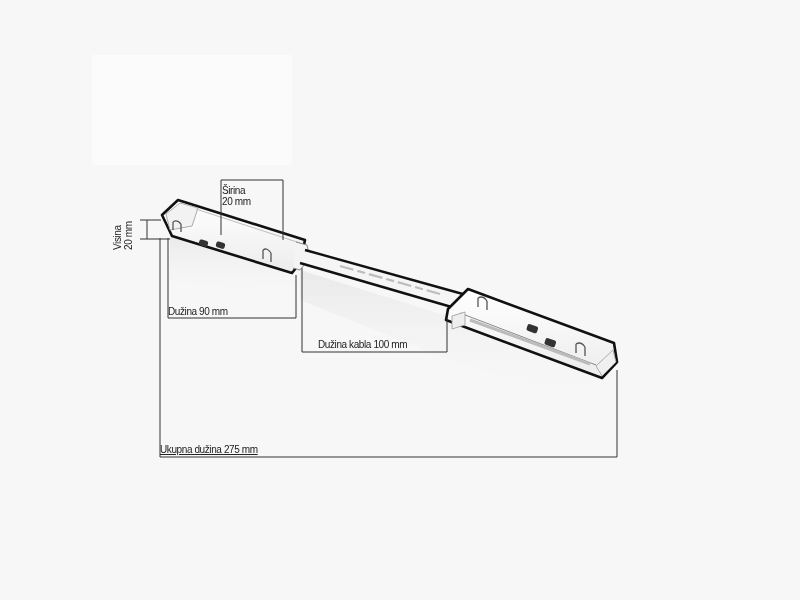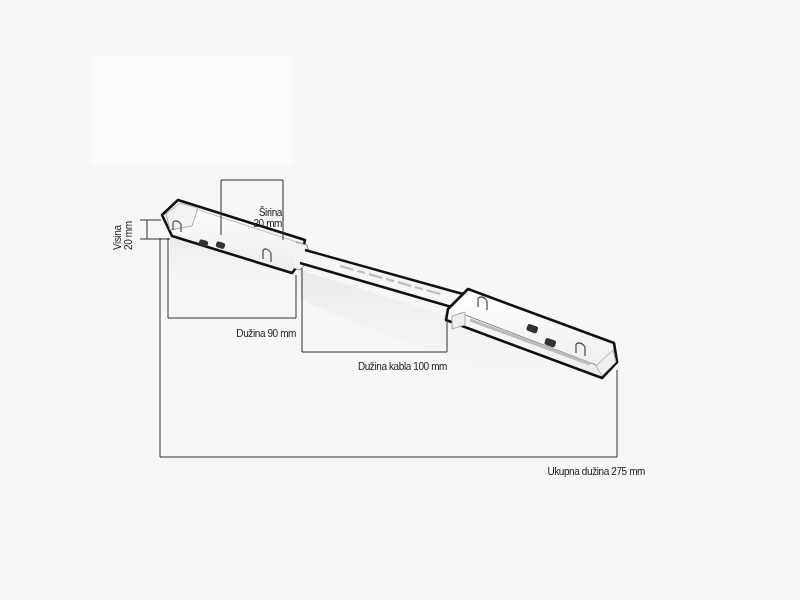--- a/index.html
+++ b/index.html
@@ -18,21 +18,21 @@
     }
     .label {
       position: absolute;
       font-family: "Liberation Sans", sans-serif;
       font-size: 10px;
       color: #222;
       letter-spacing: -0.4px;
       white-space: nowrap;
       line-height: 11px;
     }
-    .label-center { text-align: right; margin-top: 22px; }
+    .label-center { text-align: left; }
     .label-vertical {
       transform: rotate(-90deg);
       transform-origin: left top;
     }
   </style>
 </head>
 <body>
 
 <div class="bg-patch"></div>
 
@@ -111,15 +111,15 @@
   <div>20 mm</div>
 </div>
 
 <div class="label label-vertical" style="left:112px; top:250px; width:40px;">
   <div>Visina</div>
   <div>20 mm</div>
 </div>
 
 <div class="label label-center" style="left:168px; top:306px; width:128px;">Dužina 90 mm</div>
 
-<div class="label label-center" style="left:318px; top:339px; width:129px;">Dužina kabla 100 mm</div>
+<div class="label label-center" style="left:302px; top:339px; width:129px;padding-left:16px;">Dužina kabla 100 mm</div>
 
-<div class="label label-center" style="left:160px; top:444px; width:485px;">Ukupna dužina 275 mm</div>
+<div class="label label-center" style="left:160px; top:444px; width:485px;text-decoration:underline;">Ukupna dužina 275 mm</div>
 
 </body></html>

